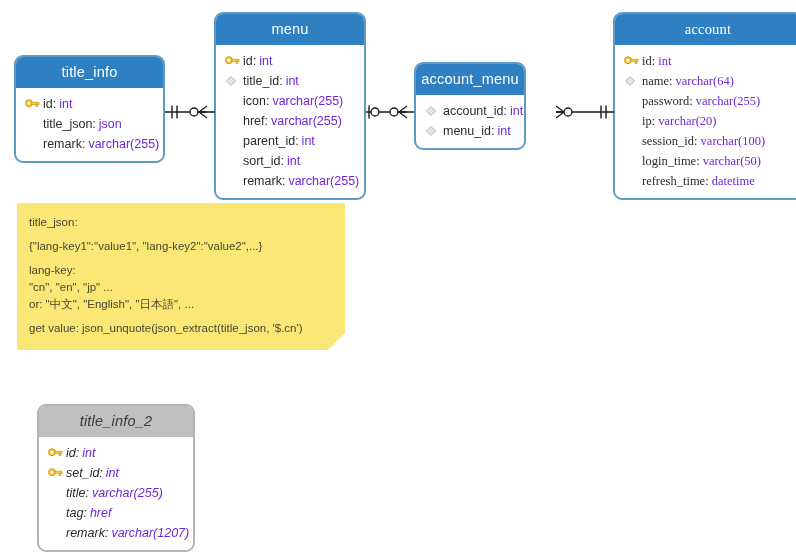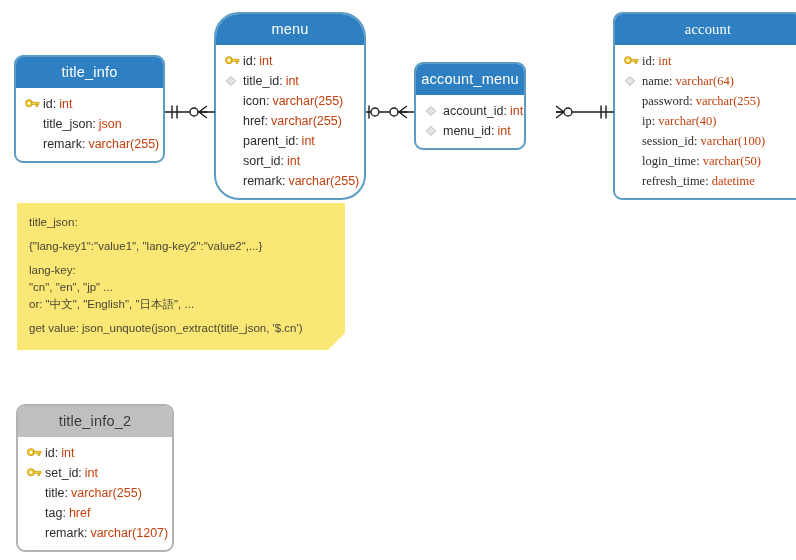--- a/index.html
+++ b/index.html
@@ -59,21 +59,21 @@
     display: inline-flex;
     align-items: center;
     justify-content: flex-start;
     margin-right: 1px;
   }
   .field .fname {
     color: #2b2b2b;
     font-size: 12.5px;
   }
   .field .ftype {
-    color: #c2410c;
+    color: #6d28d9;
     font-size: 12.5px;
     margin-left: 3px;
   }
   .field .colon { color: #2b2b2b; font-size: 12.5px; }
 
   
   .glyph svg { display: block; }
 
   
   .note {
@@ -132,21 +132,21 @@
     </div>
     <div class="field">
       <span class="glyph"></span>
       <span class="fname">remark</span>
         <span class="colon">:</span>
       <span class="ftype">varchar(255)</span>
     </div>
   </div>
 </div>
 
-<div class="entity" id="ent-menu" style="left:214px; top:12px; width:152px;border-radius:25px;">
+<div class="entity" id="ent-menu" style="left:214px; top:12px; width:152px;">
   <div class="entity-header">menu</div>
   <div class="entity-body">
     <div class="field">
       <span class="glyph">
         <svg width="15" height="13" viewBox="0 0 15 13">
             <circle cx="4" cy="5.2" r="3.5" fill="#f5cf3e" stroke="#c79c16" stroke-width="1"></circle>
             <circle cx="4" cy="5.2" r="1.3" fill="#ffffff"></circle>
             <rect x="6.4" y="4.2" width="7.6" height="2.1" fill="#f5cf3e" stroke="#c79c16" stroke-width=".7"></rect>
             <rect x="11" y="6.1" width="1.8" height="2.4" fill="#f5cf3e" stroke="#c79c16" stroke-width=".7"></rect>
           </svg>
@@ -253,21 +253,21 @@
     <div class="field">
       <span class="glyph"></span>
       <span class="fname">password</span>
         <span class="colon">:</span>
       <span class="ftype">varchar(255)</span>
     </div>
     <div class="field">
       <span class="glyph"></span>
       <span class="fname">ip</span>
         <span class="colon">:</span>
-      <span class="ftype">varchar(40)</span>
+      <span class="ftype">varchar(20)</span>
     </div>
     <div class="field">
       <span class="glyph"></span>
       <span class="fname">session_id</span>
         <span class="colon">:</span>
       <span class="ftype">varchar(100)</span>
     </div>
     <div class="field">
       <span class="glyph"></span>
       <span class="fname">login_time</span>
@@ -276,21 +276,21 @@
     </div>
     <div class="field">
       <span class="glyph"></span>
       <span class="fname">refresh_time</span>
         <span class="colon">:</span>
       <span class="ftype">datetime</span>
     </div>
   </div>
 </div>
 
-<div class="entity grey" id="ent-title_info_2" style="left:16px; top:404px; width:158px;">
+<div class="entity grey" id="ent-title_info_2" style="left:37px; top:404px; width:158px;font-style:italic;">
   <div class="entity-header">title_info_2</div>
   <div class="entity-body">
     <div class="field">
       <span class="glyph">
         <svg width="15" height="13" viewBox="0 0 15 13">
             <circle cx="4" cy="5.2" r="3.5" fill="#f5cf3e" stroke="#c79c16" stroke-width="1"></circle>
             <circle cx="4" cy="5.2" r="1.3" fill="#ffffff"></circle>
             <rect x="6.4" y="4.2" width="7.6" height="2.1" fill="#f5cf3e" stroke="#c79c16" stroke-width=".7"></rect>
             <rect x="11" y="6.1" width="1.8" height="2.4" fill="#f5cf3e" stroke="#c79c16" stroke-width=".7"></rect>
           </svg>

